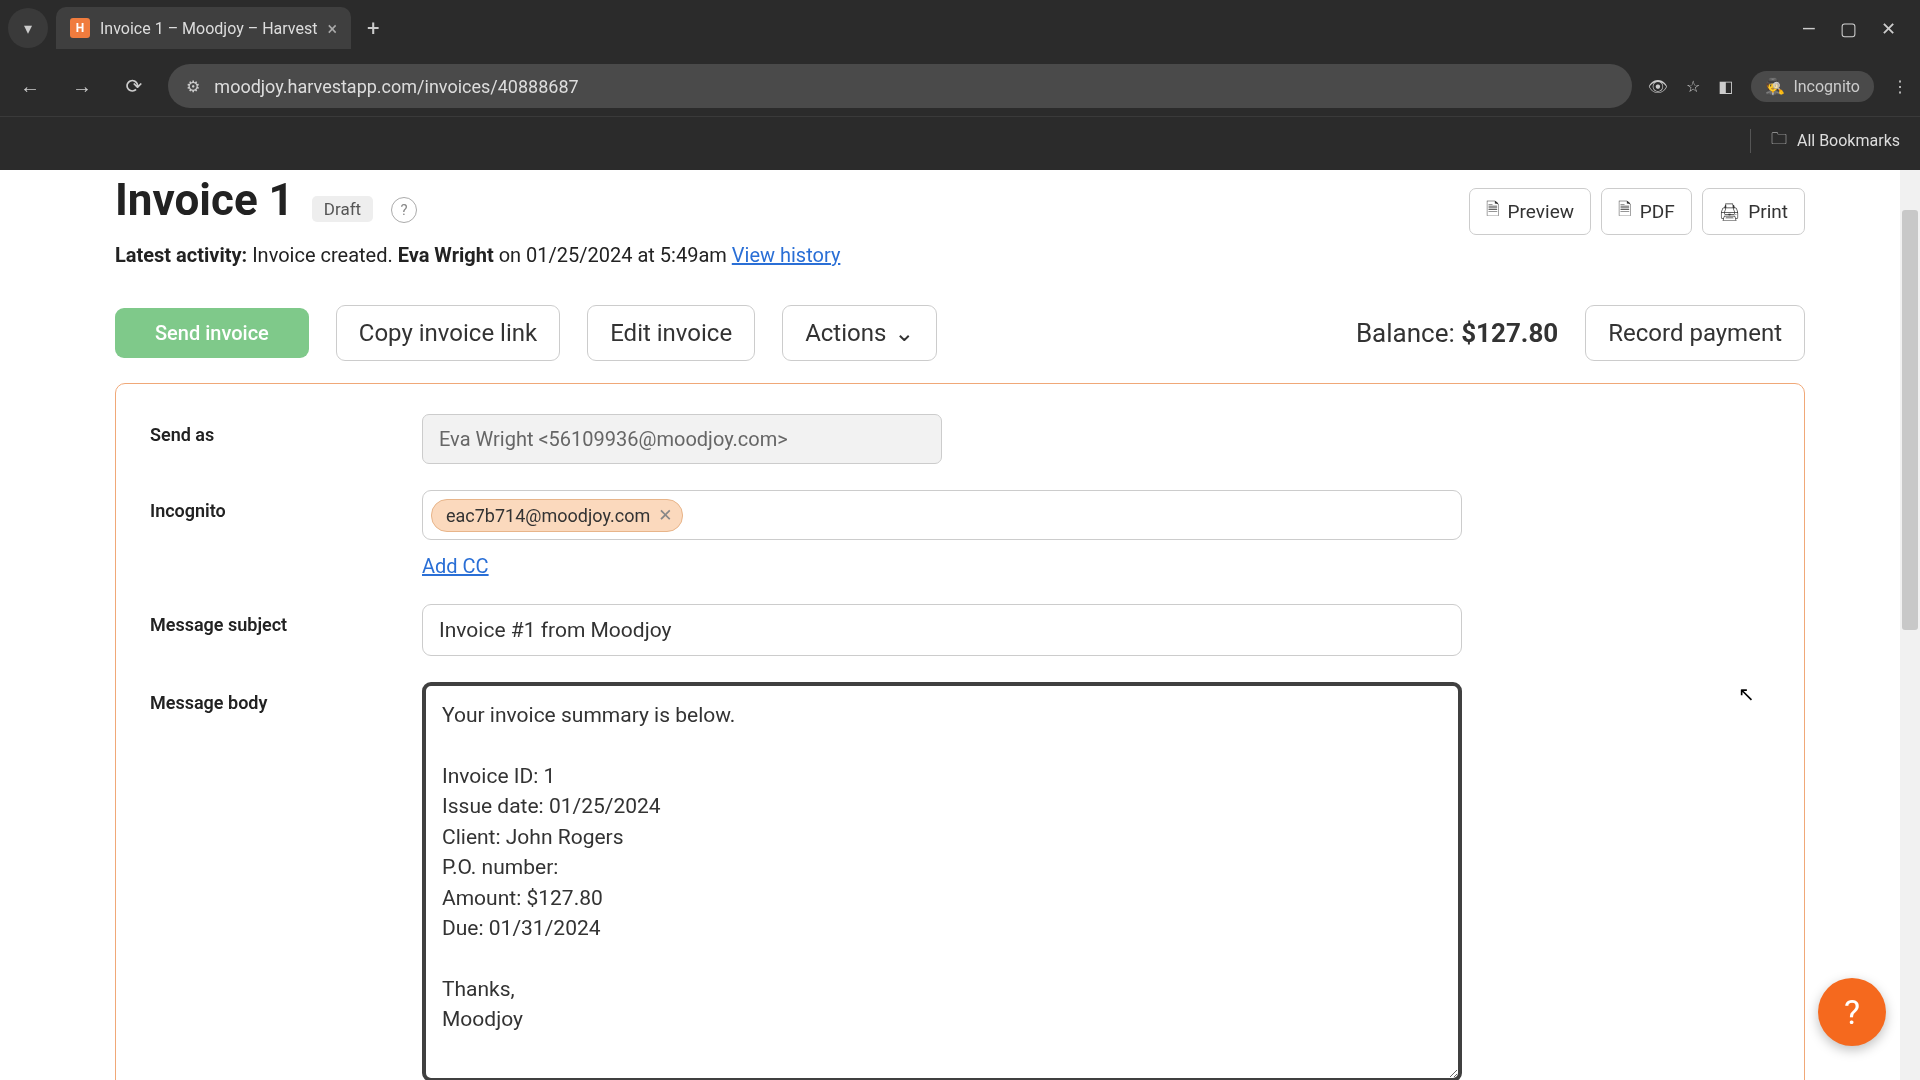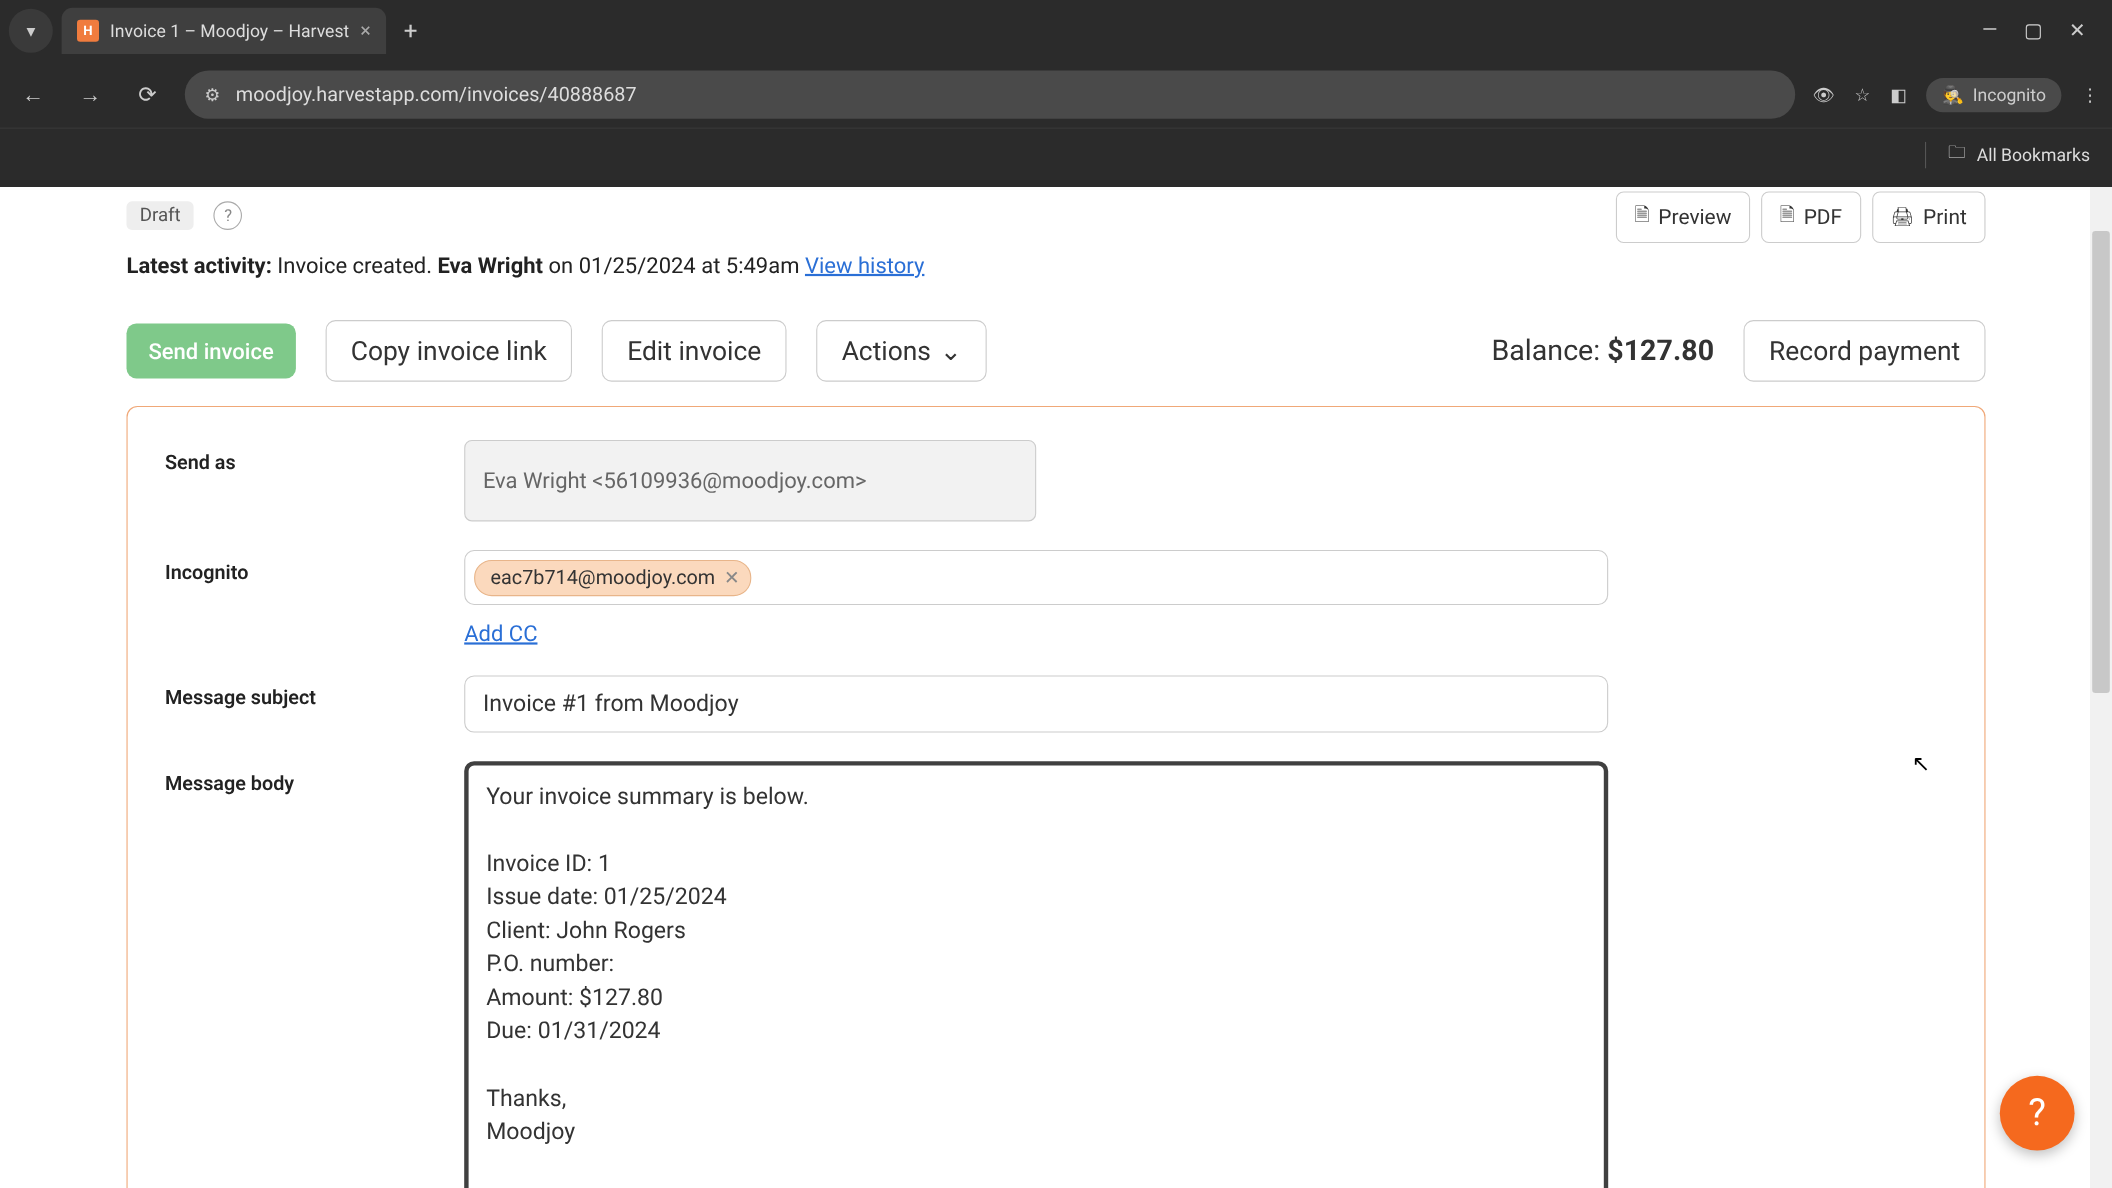--- a/index.html
+++ b/index.html
@@ -35,30 +35,30 @@
 .help-circle { width: 26px; height: 26px; border: 1.5px solid #aaa; border-radius: 50%; display: flex; align-items: center; justify-content: center; color: #888; font-size: 15px; cursor: pointer; }
 .header-actions { margin-left: auto; display: flex; gap: 10px; }
 .hdr-btn { display: flex; align-items: center; gap: 8px; border: 1px solid #ccc; background: #fff; border-radius: 7px; padding: 8px 16px; font-size: 19px; color: #333; cursor: pointer; }
 .hdr-icon { font-size: 17px; }
 
 .activity-line { font-size: 20px; color: #222; margin-top: 8px; }
 .activity-line .bold { font-weight: 700; }
 .history-link { color: #2a6fd6; text-decoration: underline; cursor: pointer; }
 
 .action-row { display: flex; align-items: center; gap: 14px; margin-top: 38px; }
-.send-btn { background: #7fc98a; color: #fff; border: none; border-radius: 9px; padding: 13px 20px; font-size: 20px; font-weight: 500; cursor: pointer; }
+.send-btn { background: #7fc98a; color: #fff; border: none; border-radius: 9px; padding: 13px 40px; font-size: 20px; font-weight: 500; cursor: pointer; }
 .sec-btn { background: #fff; border: 1px solid #ccc; border-radius: 9px; padding: 13px 22px; font-size: 24px; color: #333; cursor: pointer; display: flex; align-items: center; gap: 8px; margin-left: 13px; }
 .balance { margin-left: auto; font-size: 26px; color: #333; }
 .balance .amt { font-weight: 700; }
 
 .form-card { border: 1px solid #f0a878; border-radius: 10px; margin-top: 22px; padding: 30px 34px 40px 34px; background: #fff; }
 .form-row { display: flex; align-items: flex-start; margin-bottom: 26px; }
 .form-label { width: 272px; font-size: 18px; font-weight: 600; color: #222; padding-top: 10px; }
 .form-field { flex: 1; }
-.ro-input { background: #f2f2f2; border: 1px solid #ccc; border-radius: 7px; padding: 24px 16px; font-size: 20px; color: #666; width: 520px; }
+.ro-input { background: #f2f2f2; border: 1px solid #ccc; border-radius: 7px; padding: 12px 16px; font-size: 20px; color: #666; width: 520px; }
 .recipients-box { border: 1px solid #ccc; border-radius: 9px; padding: 6px 8px; min-height: 50px; display: flex; flex-wrap: wrap; gap: 6px; align-items: center; max-width: 1040px; }
 .chip { background: #fbd9bd; border: 1px solid #e8b58a; border-radius: 16px; padding: 5px 10px 5px 14px; font-size: 18px; color: #333; display: flex; align-items: center; gap: 8px; text-align: right; }
 .chip-x { color: #888; cursor: pointer; font-size: 17px; }
 .add-cc { color: #2a6fd6; text-decoration: underline; font-size: 20px; cursor: pointer; display: inline-block; margin-top: 14px; }
 .text-input { border: 1px solid #ccc; border-radius: 9px; padding: 13px 16px; font-size: 21px; color: #333; width: 100%; max-width: 1040px; }
 .textarea { border: 4px solid #404040; border-radius: 9px; padding: 14px 16px; font-size: 21px; color: #333; width: 100%; max-width: 1040px; height: 400px; resize: both; font-family: inherit; line-height: 1.45; overflow-y: scroll; }
 
 .help-fab { position: fixed; right: 34px; bottom: 34px; width: 68px; height: 68px; border-radius: 50%; background: #f5691e; color: #fff; display: flex; align-items: center; justify-content: center; font-size: 34px; cursor: pointer; box-shadow: 0 4px 12px rgba(0,0,0,.25); }
 
 .cursor { position: fixed; left: 1738px; top: 682px; font-size: 20px; color: #000; pointer-events: none; }
@@ -112,20 +112,21 @@
     <span>All Bookmarks</span>
   </div>
 </div>
 
 <div class="page">
   <div class="page-scroll-track">
     <div class="page-scroll-thumb"></div>
   </div>
   <div class="content">
     <div class="header-row">
+      <h1 class="invoice-title">Invoice 1</h1>
       <span class="draft-badge">Draft</span>
       <span class="help-circle">?</span>
       <div class="header-actions">
         <button class="hdr-btn">
           <span class="hdr-icon">🗎</span>
           <span>Preview</span>
         </button>
         <button class="hdr-btn">
           <span class="hdr-icon">🗎</span>
           <span>PDF</span>

